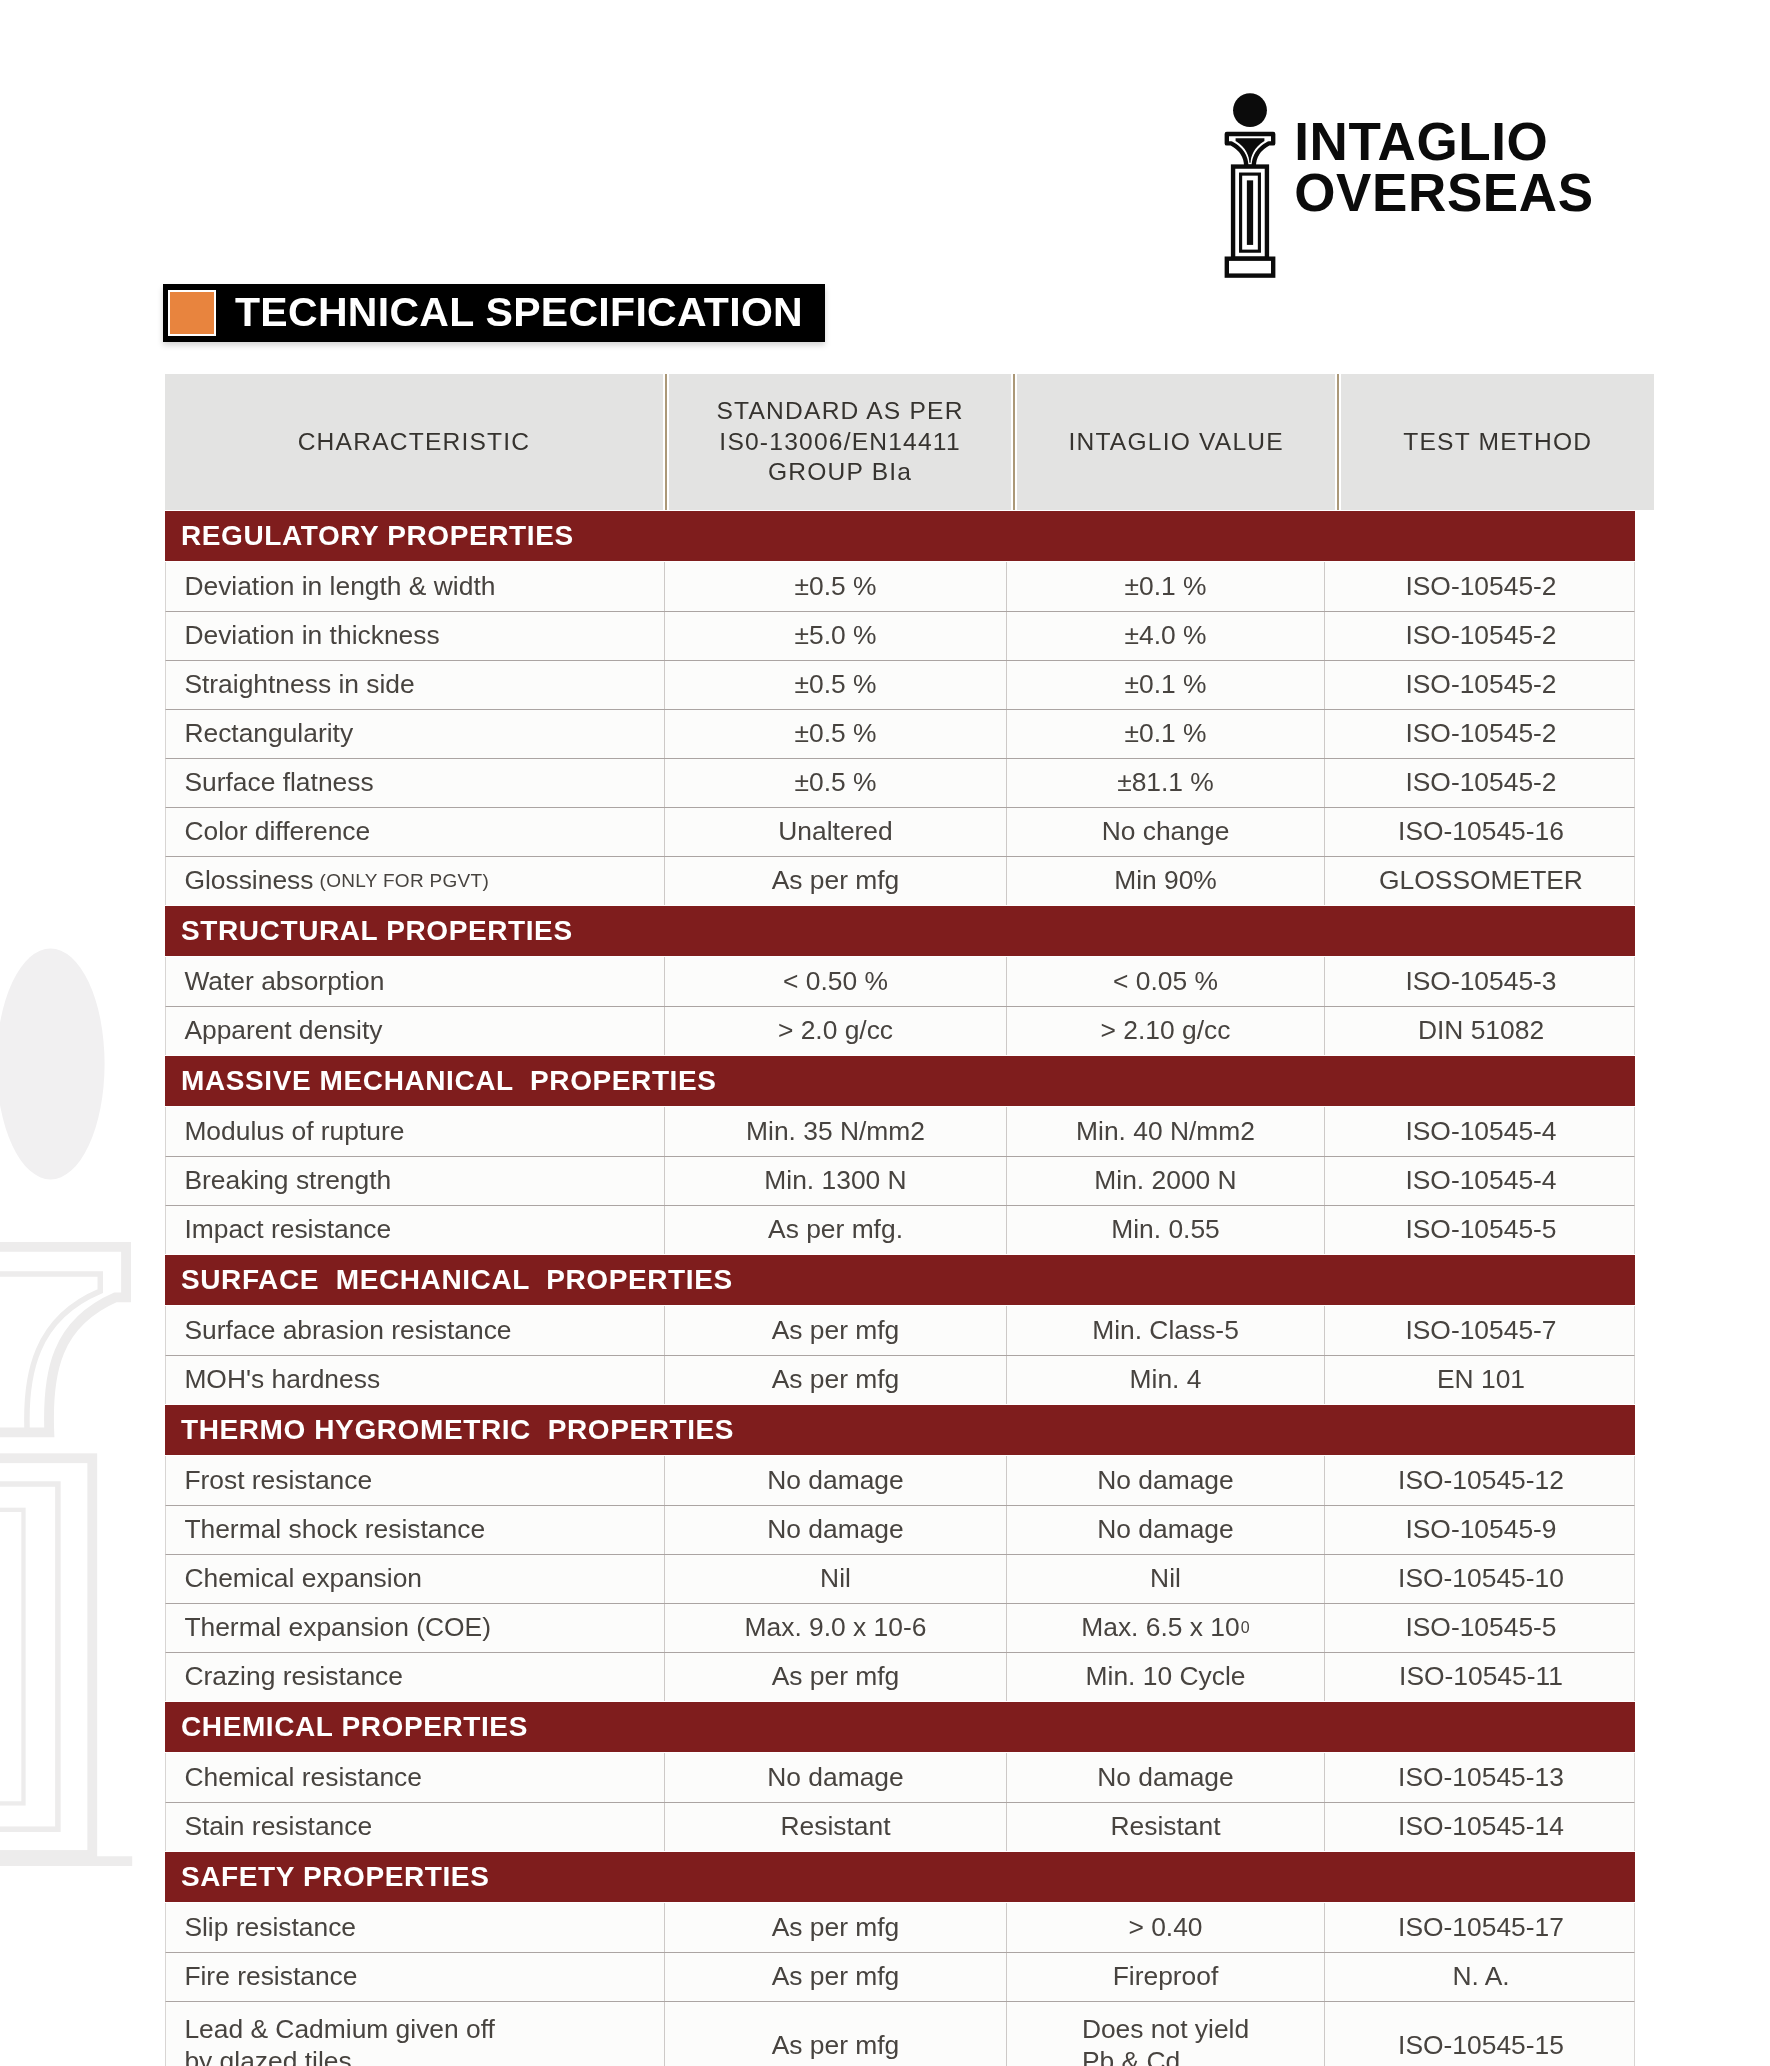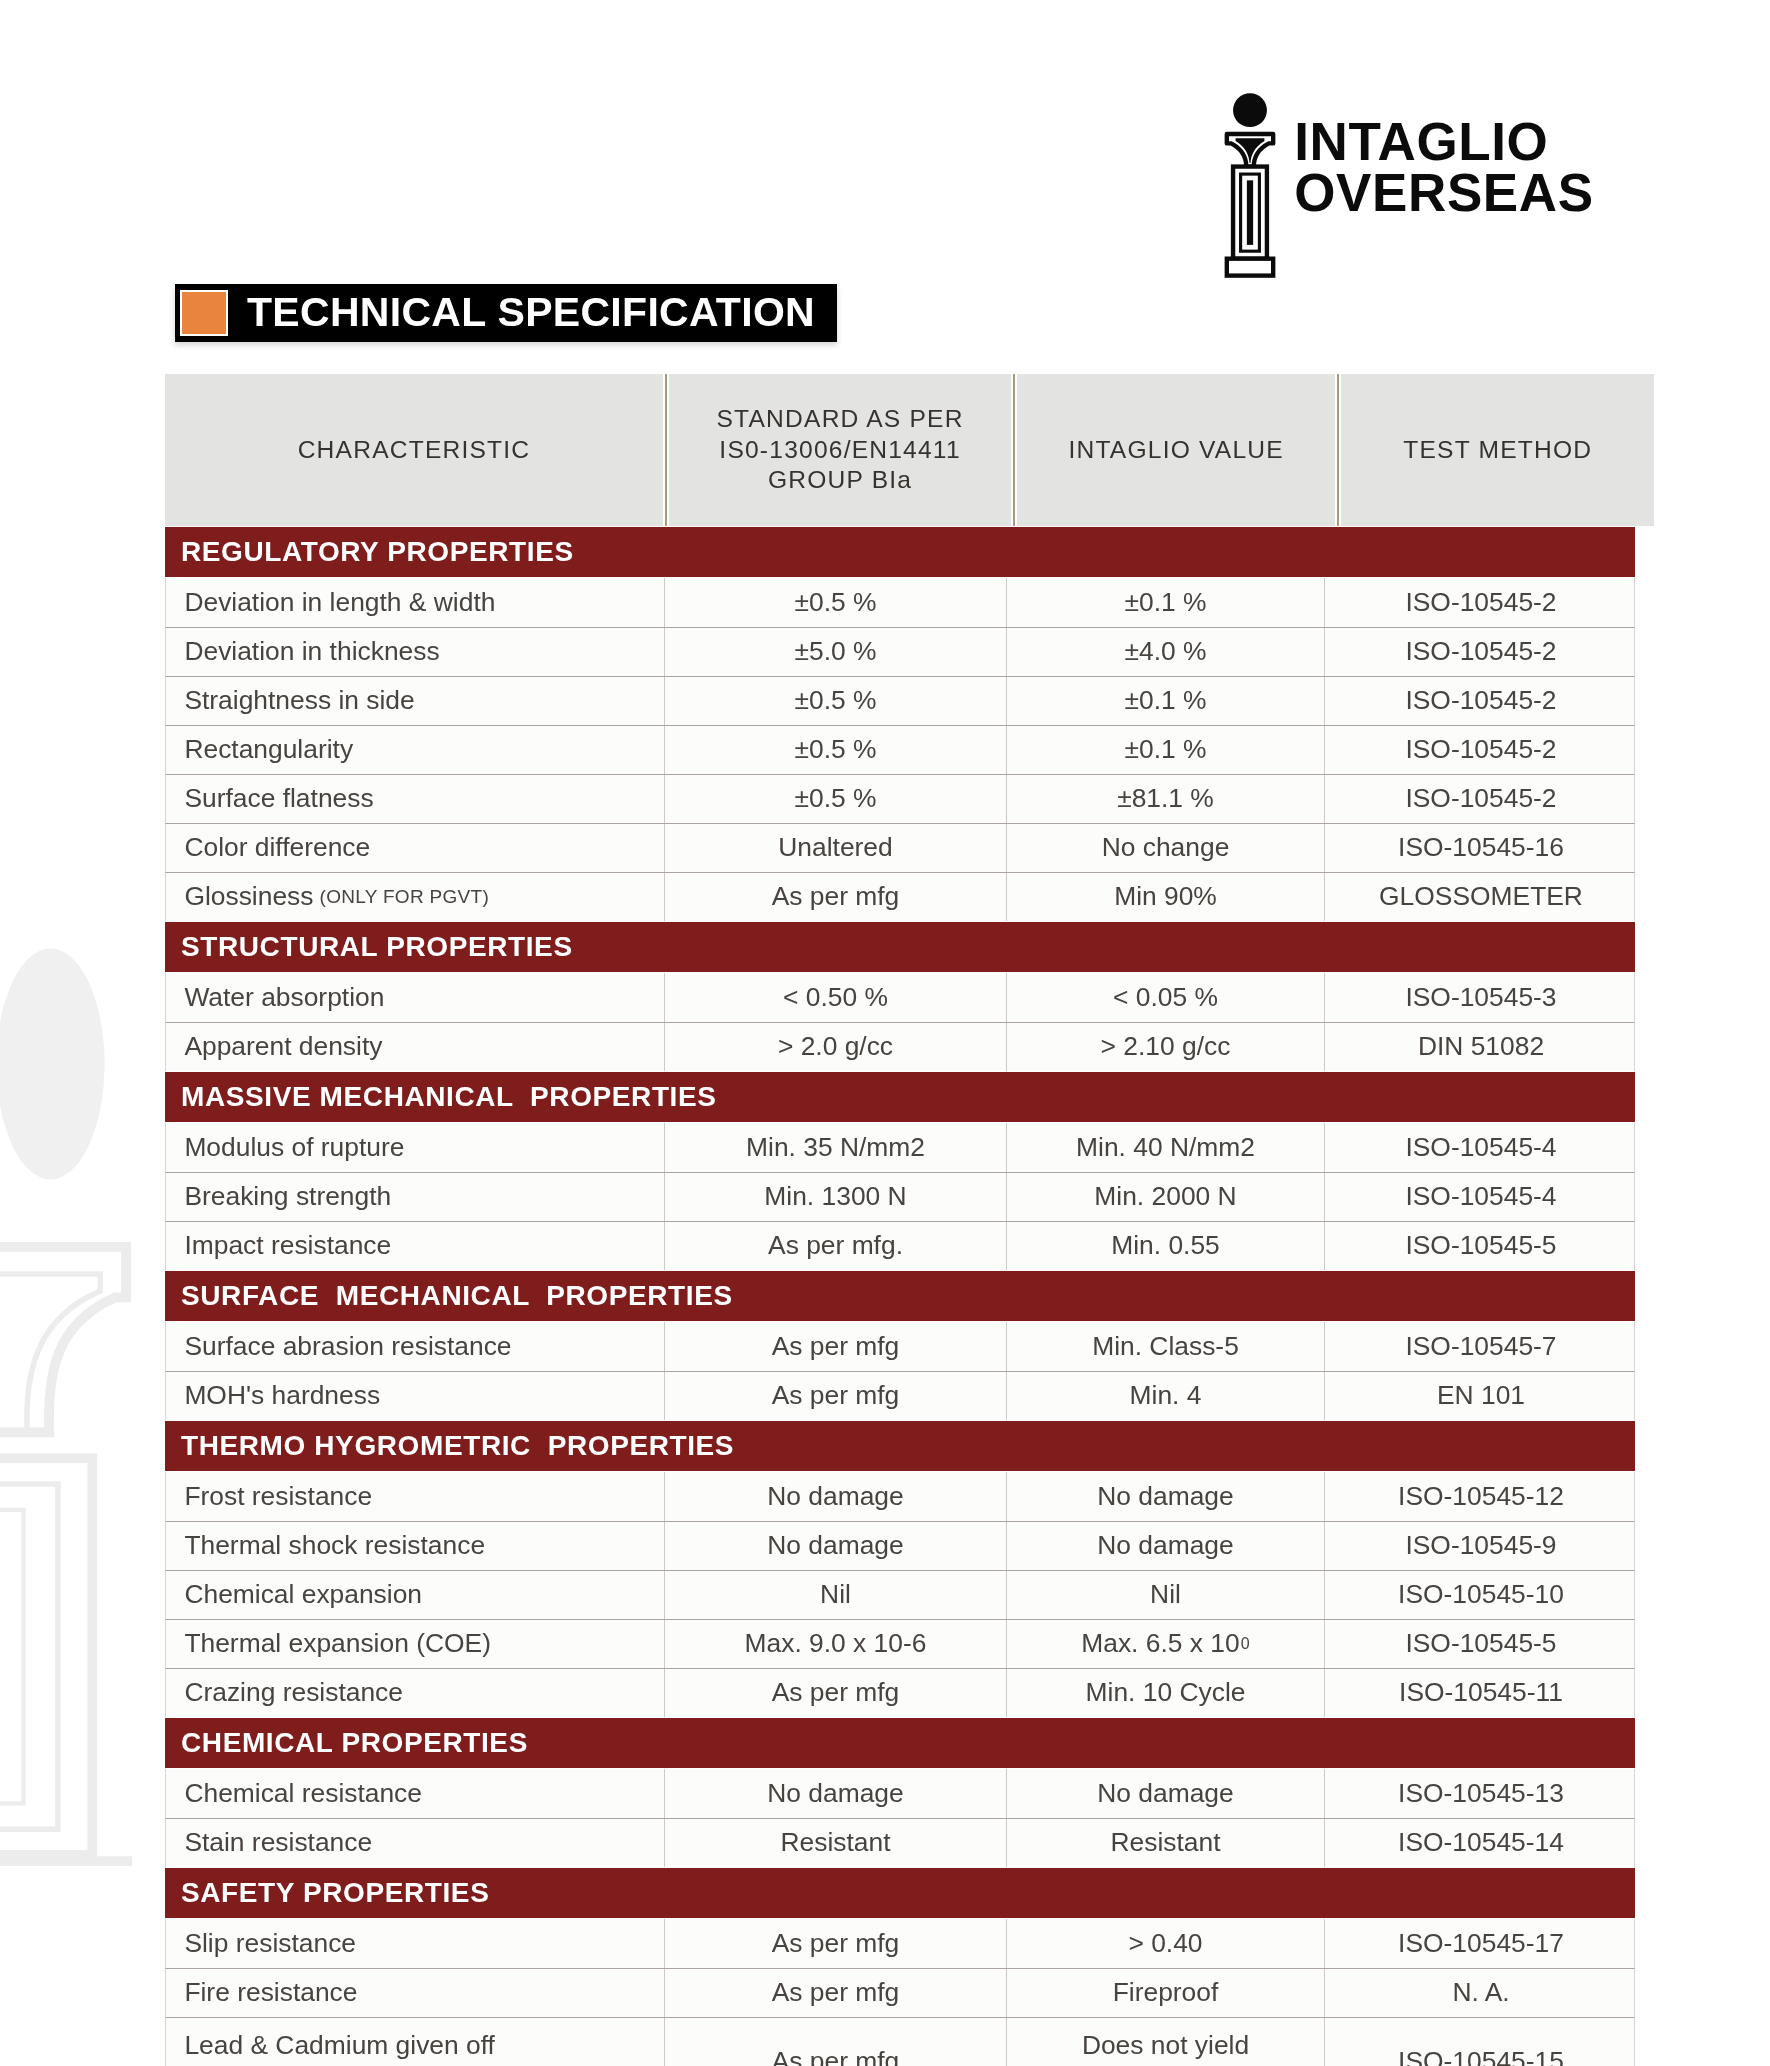--- a/index.html
+++ b/index.html
@@ -8,29 +8,29 @@
     font-family:"Liberation Sans","DejaVu Sans",sans-serif;overflow:hidden;
   }
   
   .watermark{position:absolute;left:0;top:903px;width:160px;height:995px;overflow:hidden;pointer-events:none;}
   
   .brand{position:absolute;left:1218px;top:92px;display:flex;}
   .brand-icon{width:64px;height:188px;flex:0 0 auto;}
   .brand-text{margin-left:12.3px;margin-top:24px;font-weight:bold;color:#0b0b0b;
     font-size:53px;line-height:0.97;letter-spacing:0.6px;white-space:nowrap;}
   
-  .title-bar{position:absolute;left:175px;top:284px;width:662px;height:58px;background:#000000;
+  .title-bar{position:absolute;left:163px;top:284px;width:662px;height:58px;background:#000000;
     box-shadow:0 4.3px 6.1px rgba(0,0,0,0.18);}
   .title-accent{position:absolute;left:4.9px;top:5.5px;width:44px;height:42px;background:#e8843e;border:2.5px solid #ffffff;}
   .title-text{position:absolute;left:72px;top:0;height:58px;line-height:57px;color:#ffffff;
     font-size:41px;font-weight:bold;letter-spacing:0.3px;white-space:nowrap;}
   
   .spec-table{position:absolute;left:165px;top:374px;width:1470px;}
   .thead{display:grid;grid-template-columns:498px 342px 318px 313px;column-gap:6.1px;background:#ffffff;}
-  .th{background:#e3e3e2;height:152px;display:flex;align-items:center;justify-content:center;
+  .th{background:#e3e3e2;height:136px;display:flex;align-items:center;justify-content:center;
     text-align:center;font-size:24.6px;color:#36332f;letter-spacing:1.2px;position:relative;white-space:pre-line;line-height:1.25;}
   .th:not(:first-child)::before{content:"";position:absolute;left:-4.3px;top:0;bottom:0;width:1.8px;background:#ab9878;}
   .sb{background:#7f1d1d;color:#ffffff;font-weight:bold;font-size:28px;letter-spacing:0.6px;
     height:52px;box-sizing:border-box;border-top:1.8px solid #ffffff;border-bottom:1.8px solid #ffffff;
     display:flex;align-items:center;padding-left:16px;white-space:pre-wrap;}
   .r{display:grid;grid-template-columns:498px 342px 318px 313px;min-height:49px;background:#fcfcfb;
     border-left:1.2px solid #d8d5d3;border-right:1.2px solid #d8d5d3;box-sizing:border-box;}
   .r + .r{border-top:1.8px solid #aba4a2;}
   .cell{display:flex;align-items:center;font-size:26.4px;color:#47433f;line-height:1.18;}
   .c0{justify-content:flex-start;padding:4.9px 6.1px 4.9px 18.4px;text-align:left;white-space:pre-line;}

